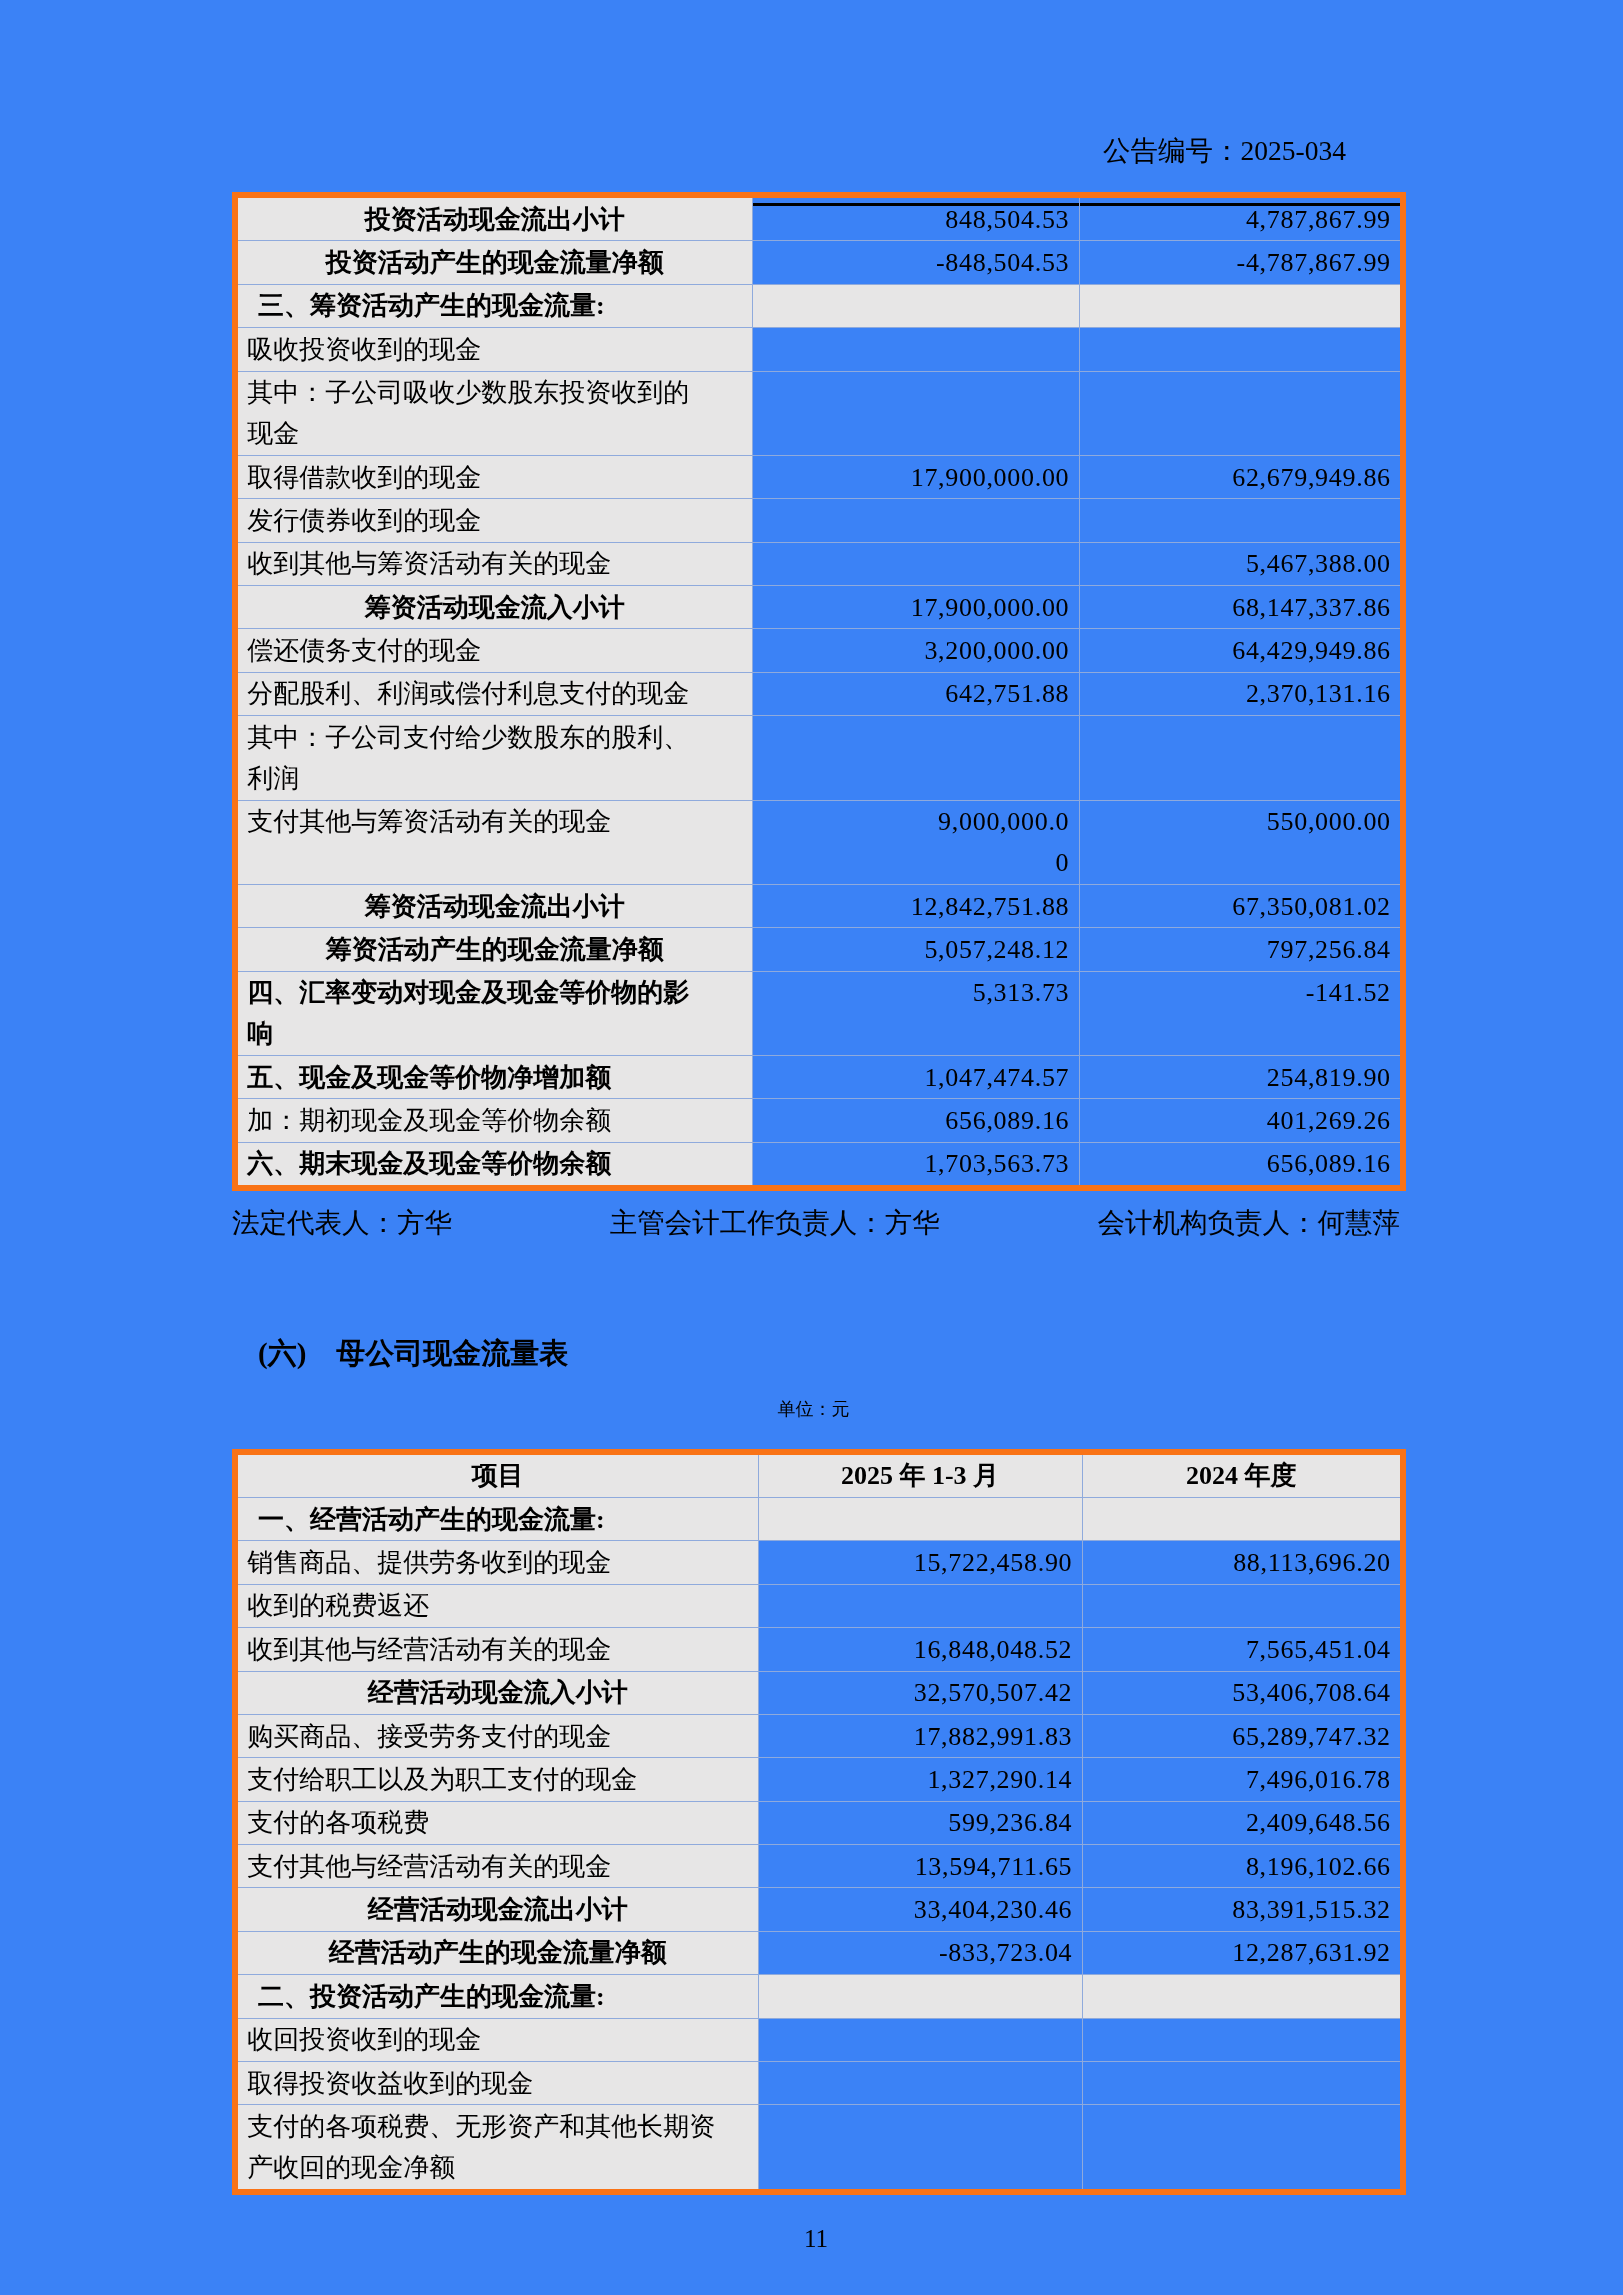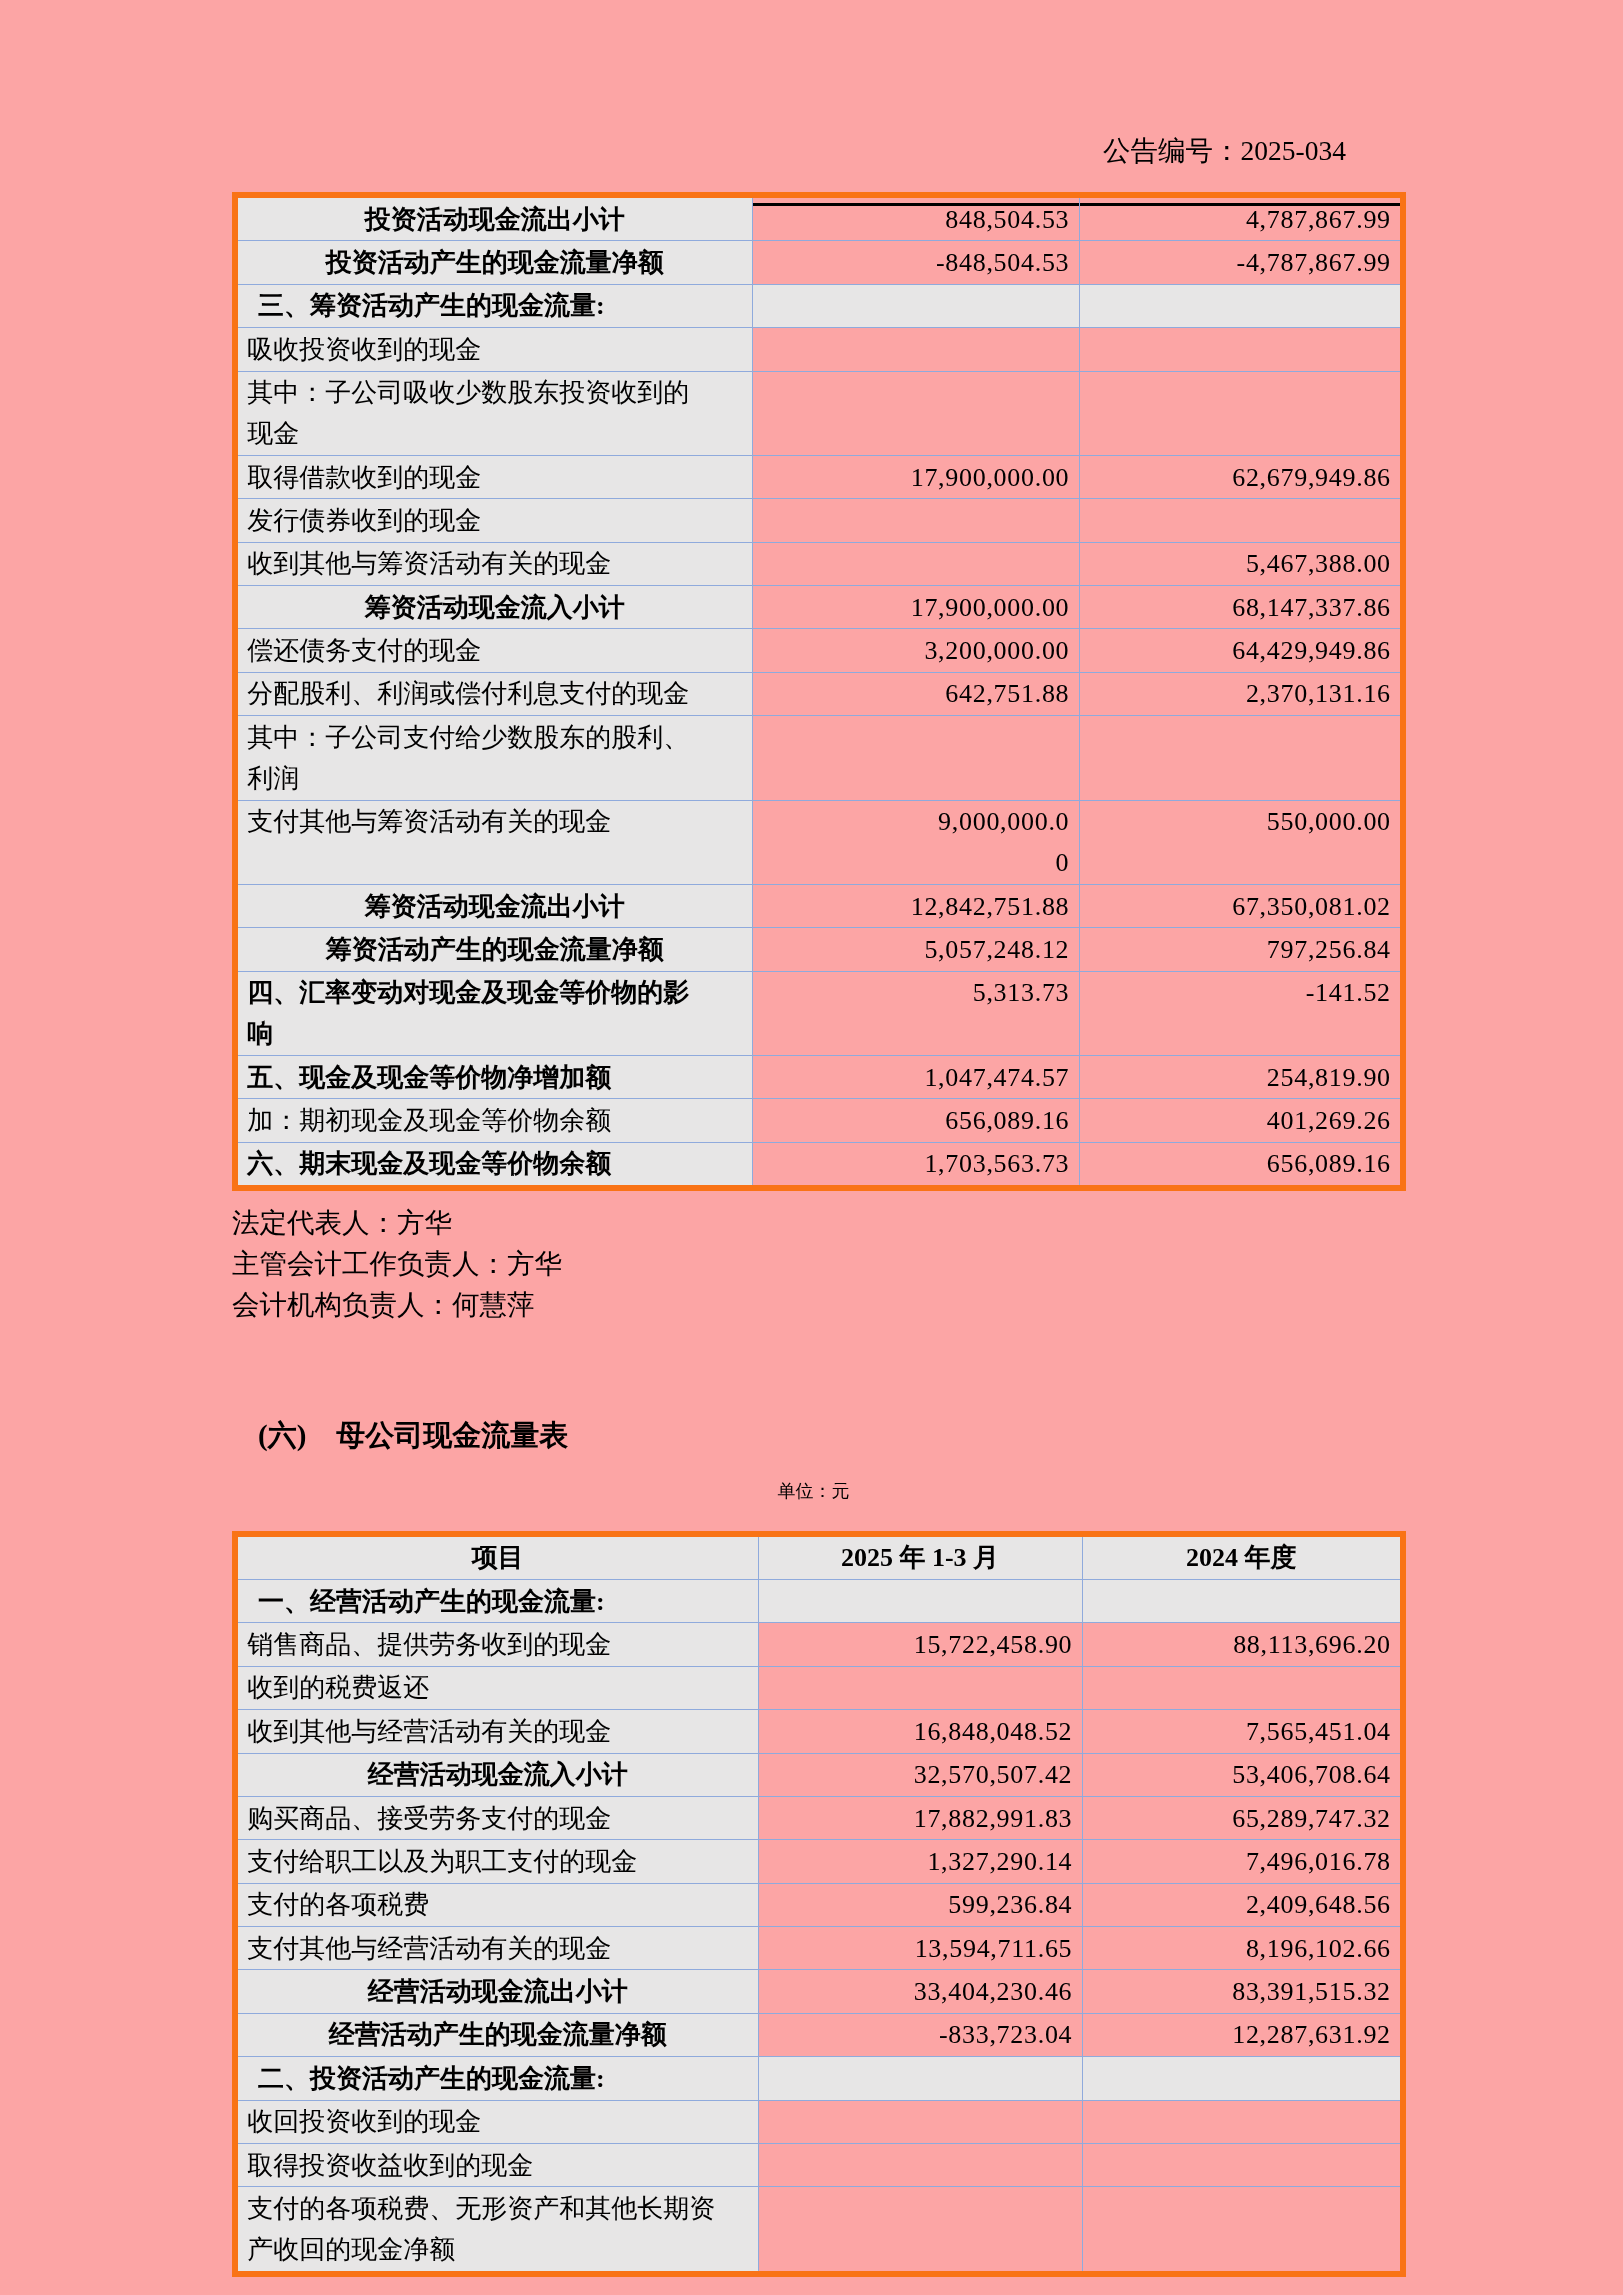--- a/index.html
+++ b/index.html
@@ -1,18 +1,18 @@
 <!DOCTYPE html>
 <html style="font-size:10.5px"><head>
 <meta charset="utf-8">
 <style>
   html,body { margin:0; padding:0; background:#ffffff; }
   .page {
     width:1623px; height:2295px; box-sizing:border-box; position:relative;
-    background:#fca5a5; color:#000;
+    background:#3b82f6; color:#000;
     font-family:"Liberation Serif","DejaVu Serif",serif;
     padding:130px 223px 0 232px;
   }
   .announce { text-align:right; padding-right:54px; font-size:27.5px; line-height:41px; }
 
   table { border-collapse:collapse; table-layout:fixed; width:1168px; margin-top:21px; border:6px solid #f97316; }
   td {
     border:1.3px solid #8FAADC; font-size:26px; line-height:41px;
     padding:0.7px 9.2px; vertical-align:top; white-space:pre-line;
     overflow:hidden;
@@ -21,21 +21,21 @@
   .c-num  { text-align:right; letter-spacing:0.7px; }
   tr.r-sub  .c-item { text-align:center; font-weight:bold; }
   tr.r-bold .c-item { font-weight:bold; }
   tr.r-section td { background:#E7E6E6; font-weight:bold;padding-left:20px; }
   tr.r-head td { background:#E7E6E6; font-weight:bold; text-align:center; }
   td.blacktop {
     background-image:linear-gradient(#000,#000);
     background-repeat:no-repeat; background-size:100% 3.3px; background-position:0 4.6px;
   }
 
-  .sign { display:flex; justify-content:space-between; width:1168px; font-size:27.5px; line-height:41px; margin-top:10.5px;flex-direction:column; }
+  .sign { display:flex; justify-content:space-between; width:1168px; font-size:27.5px; line-height:41px; margin-top:10.5px; }
   .sec-title { margin-top:90px; padding-left:26px; font-size:29px; font-weight:bold; line-height:41px; }
   .sec-title .idx { margin-right:30px; }
   .unit { text-align:center; padding-right:5.2px; font-size:18px; line-height:37px; margin-top:17px; }
   .pageno { text-align:center; font-size:25px; line-height:33px; margin-top:27.5px; }
 </style>
 </head>
 <body>
 
 <div class="page">
 

